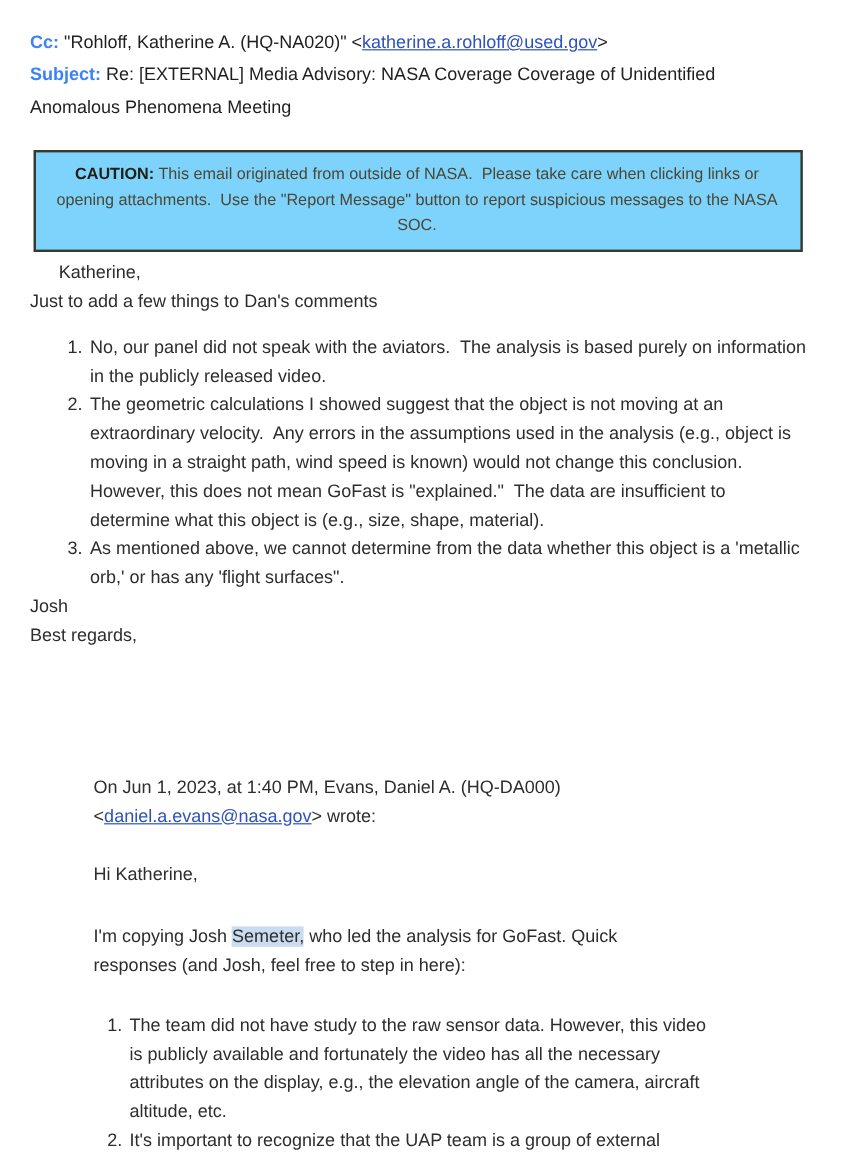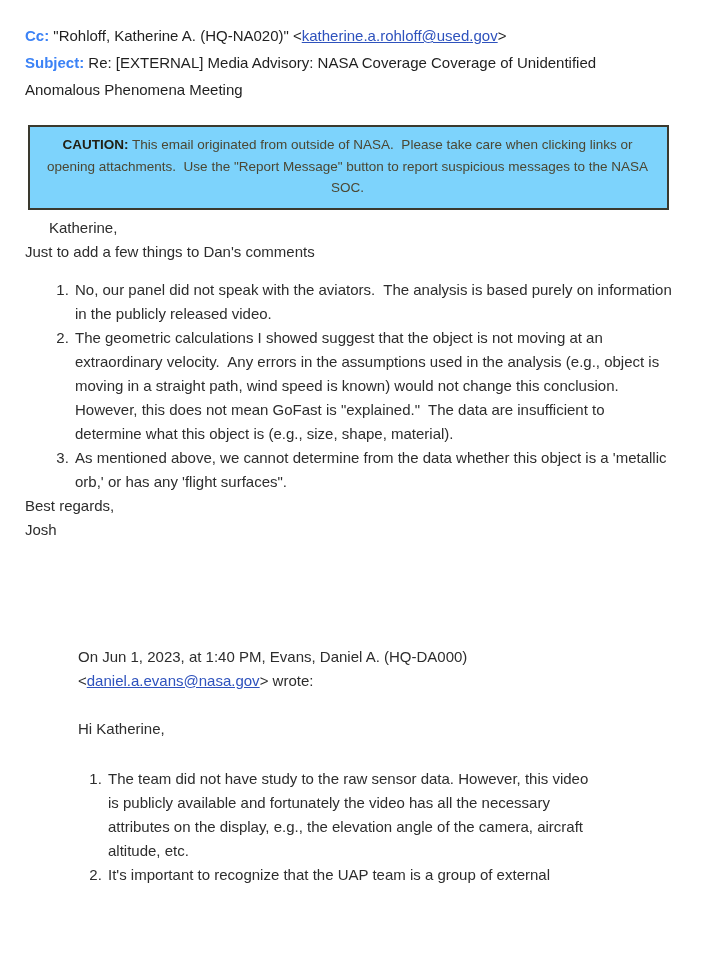--- a/index.html
+++ b/index.html
@@ -56,29 +56,30 @@
   <p class="greet">Katherine,</p>
 
   <p class="intro">Just to add a few things to Dan's comments</p>
 
   <ol class="main-list">
     <li class="prewrap">No, our panel did not speak with the aviators.  The analysis is based purely on information in the publicly released video.</li>
     <li class="prewrap">The geometric calculations I showed suggest that the object is not moving at an extraordinary velocity.  Any errors in the assumptions used in the analysis (e.g., object is moving in a straight path, wind speed is known) would not change this conclusion.  However, this does not mean GoFast is "explained."  The data are insufficient to determine what this object is (e.g., size, shape, material).</li>
     <li class="prewrap">As mentioned above, we cannot determine from the data whether this object is a 'metallic orb,' or has any 'flight surfaces".</li>
   </ol>
 
+  <p>Josh</p>
   <p>Best regards,</p>
-  <p>Josh</p>
 
   <div class="quoted">
     <p>On Jun 1, 2023, at 1:40 PM, Evans, Daniel A. (HQ-DA000)</p>
     <p><span>&lt;</span><a class="link">daniel.a.evans@nasa.gov</a><span class="prewrap">&gt; wrote:</span></p>
 
     <p class="q-greet">Hi Katherine,</p>
 
+    <p class="q-body"><span class="prewrap">I'm copying Josh </span><span class="hl">Semeter,</span><span class="prewrap"> who led the analysis for GoFast. Quick responses (and Josh, feel free to step in here):</span></p>
 
     <ol class="q-list">
       <li class="prewrap">The team did not have study to the raw sensor data. However, this video is publicly available and fortunately the video has all the necessary attributes on the display, e.g., the elevation angle of the camera, aircraft altitude, etc.</li>
       <li class="prewrap">It's important to recognize that the UAP team is a group of external</li>
     </ol>
   </div>
 
 </div>
 
 </body></html>

